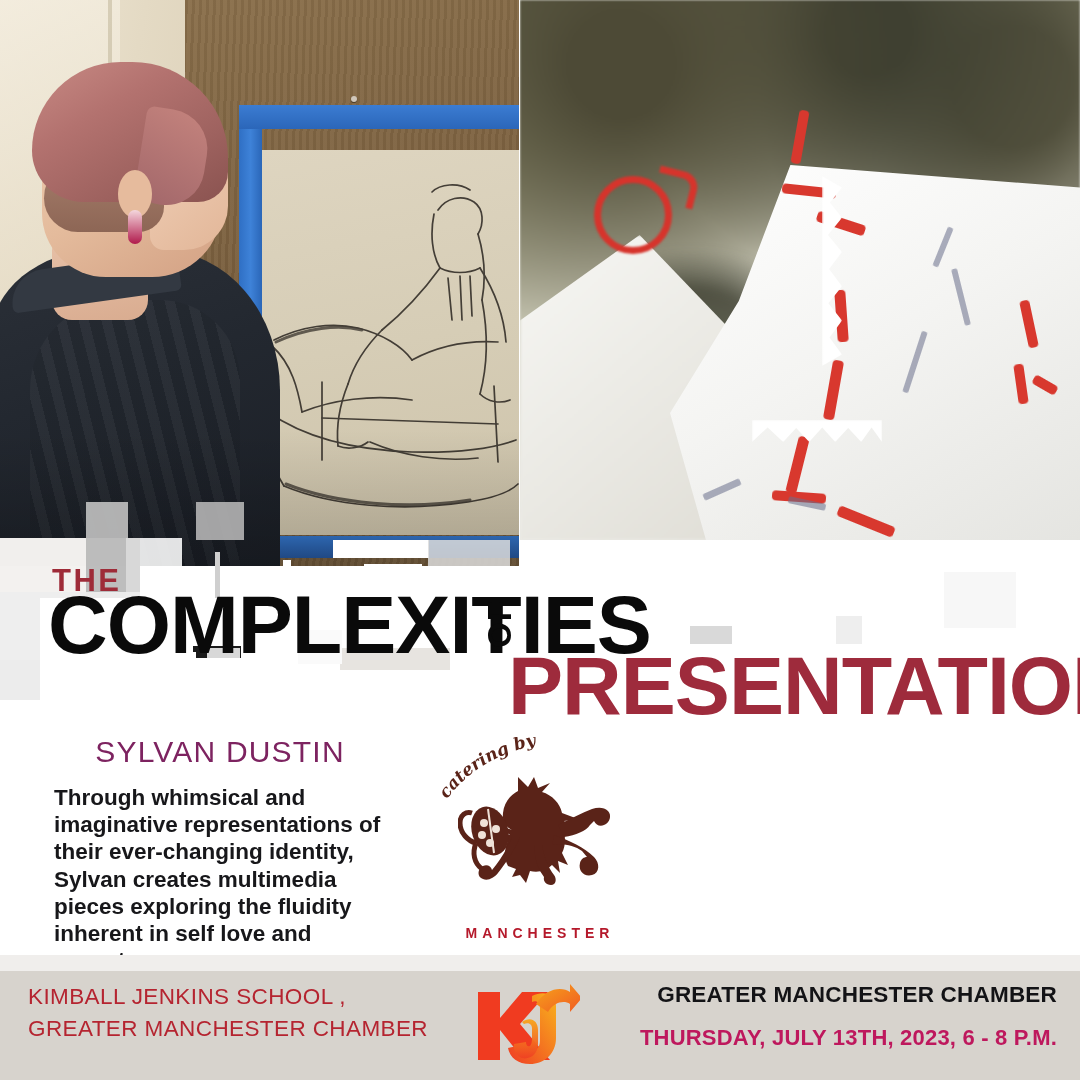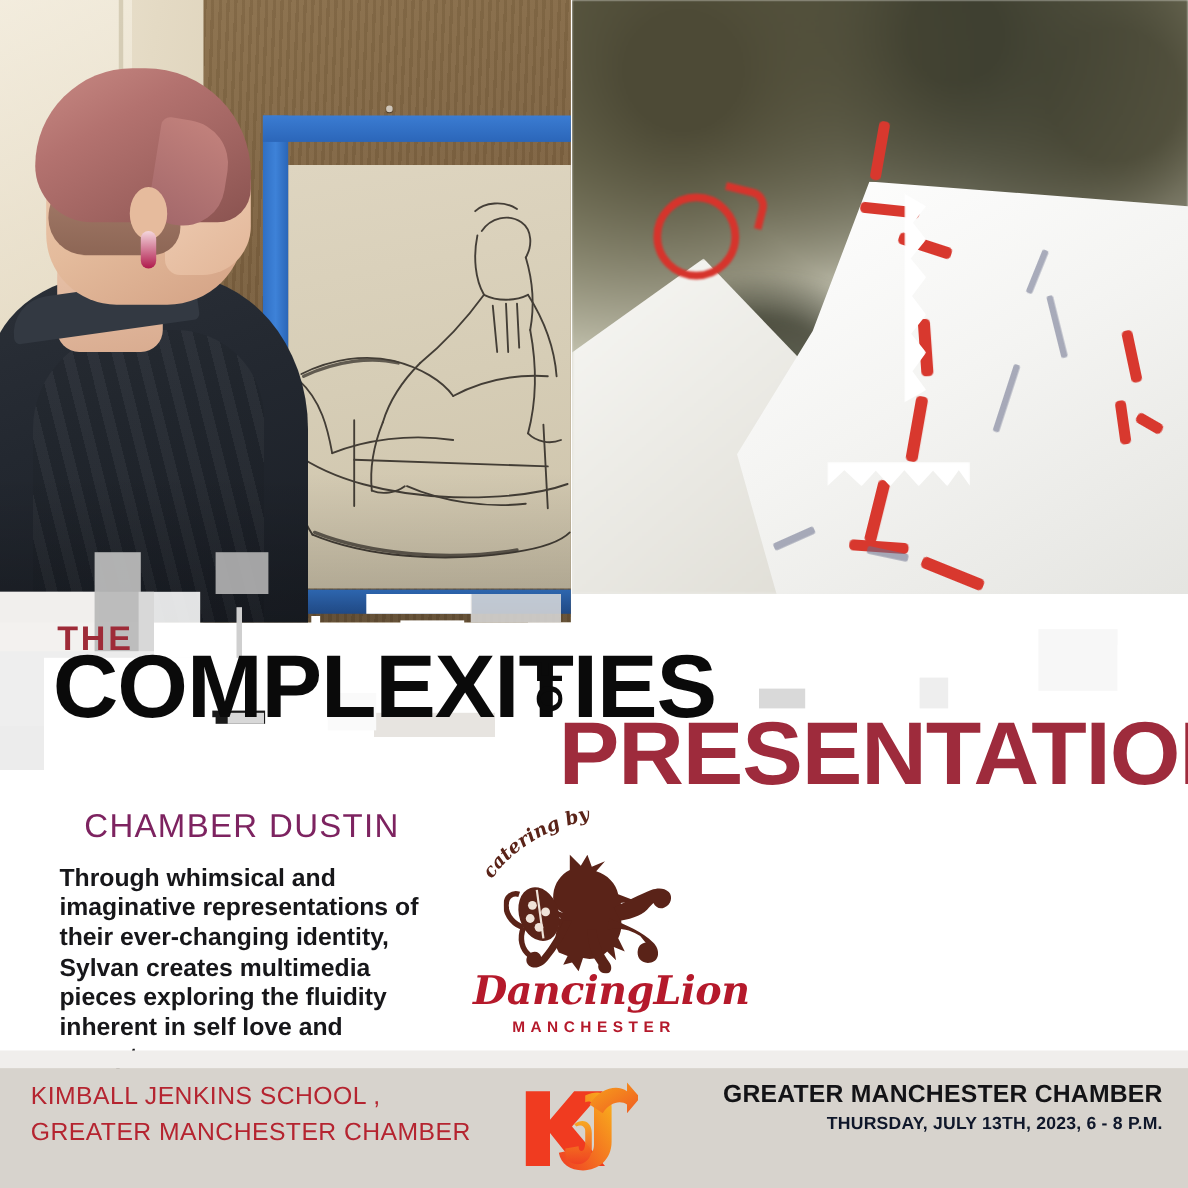--- a/index.html
+++ b/index.html
@@ -136,21 +136,21 @@
   .dl-choc{position:absolute;left:0;top:190px;width:220px;text-align:center;
     font-size:14px;font-weight:bold;letter-spacing:5px;color:#b5192b;}
 
   
   #footer-strip{position:absolute;left:0;top:955px;width:1080px;height:16px;background:#f0eeec;}
   #footer{position:absolute;left:0;top:971px;width:1080px;height:123px;background:#d7d3cd;}
   #footer-left{position:absolute;left:28px;top:10px;width:430px;}
   .foot-l-line{color:#b52430;font-size:22.5px;font-weight:500;letter-spacing:.4px;line-height:1.42;}
   #footer-right{position:absolute;left:585px;top:9px;width:472px;text-align:right;}
   .foot-r-line{color:#131316;font-size:22.5px;font-weight:bold;letter-spacing:.2px;line-height:1.37;}
-  .foot-r-date{color:#0f172a;font-size:16px;font-weight:bold;letter-spacing:.2px;line-height:1.37;}
+  .foot-r-date{color:#be185d;font-size:22px;font-weight:bold;letter-spacing:.2px;line-height:1.37;margin-top:12px;}
   #logo-kj{position:absolute;left:470px;top:980px;width:110px;height:92px;}
 </style>
 </head>
 <body>
 
 <div id="poster">
 
   <div class="photo" id="photo-left">
     <div class="lw-wall"></div>
     <div class="lw-wall2"></div>
@@ -277,21 +277,21 @@
   <div class="g" style="left:924px;top:708px;width:56px;height:24px;background:#fff"></div>
   <div class="g" style="left:0;top:700px;width:1080px;height:40px;background:#fff"></div>
 
   <div id="headline"></div>
   <div class="the">THE</div>
   <div class="complexities">COMPLEXITIES</div>
   <div class="of">OF</div>
   <div class="presentation">PRESENTATION</div>
 
   <div class="artist" id="artist-left">
-    <div class="artist-name">CHAMBER DUSTIN</div>
+    <div class="artist-name">SYLVAN DUSTIN</div>
     <p class="artist-bio">Through whimsical and imaginative representations of their ever-changing identity, Sylvan creates multimedia pieces exploring the fluidity inherent in self love and acceptance.</p>
   </div>
 
   <div class="artist" id="artist-right">
   </div>
 
   <div id="logo-dancing-lion">
     <svg class="dl-cater" viewBox="0 0 150 70">
       <defs>
           <path id="catArc" d="M6 64 C28 30 72 6 140 2" fill="none"></path>
@@ -320,21 +320,20 @@
         <path d="M18 70 C14 80 16 90 24 96" fill="none" stroke="#5a2318" stroke-width="5"></path>
       </g>
       <g fill="#efe2d8">
         <ellipse cx="26" cy="50" rx="4" ry="4"></ellipse>
           <ellipse cx="24" cy="62" rx="4" ry="4"></ellipse>
         <ellipse cx="32" cy="70" rx="4" ry="4"></ellipse>
           <ellipse cx="38" cy="56" rx="4" ry="4"></ellipse>
         <path d="M30 36 L36 80" stroke="#efe2d8" stroke-width="2" fill="none"></path>
       </g>
     </svg>
-    <div class="dl-word">DancingLion</div>
     <div class="dl-choc">MANCHESTER</div>
   </div>
 
   <div id="footer-strip"></div>
   <div id="footer">
     <div id="footer-left">
       <div class="foot-l-line">KIMBALL JENKINS SCHOOL ,</div>
       <div class="foot-l-line">GREATER MANCHESTER CHAMBER</div>
     </div>
     <div id="footer-right">

